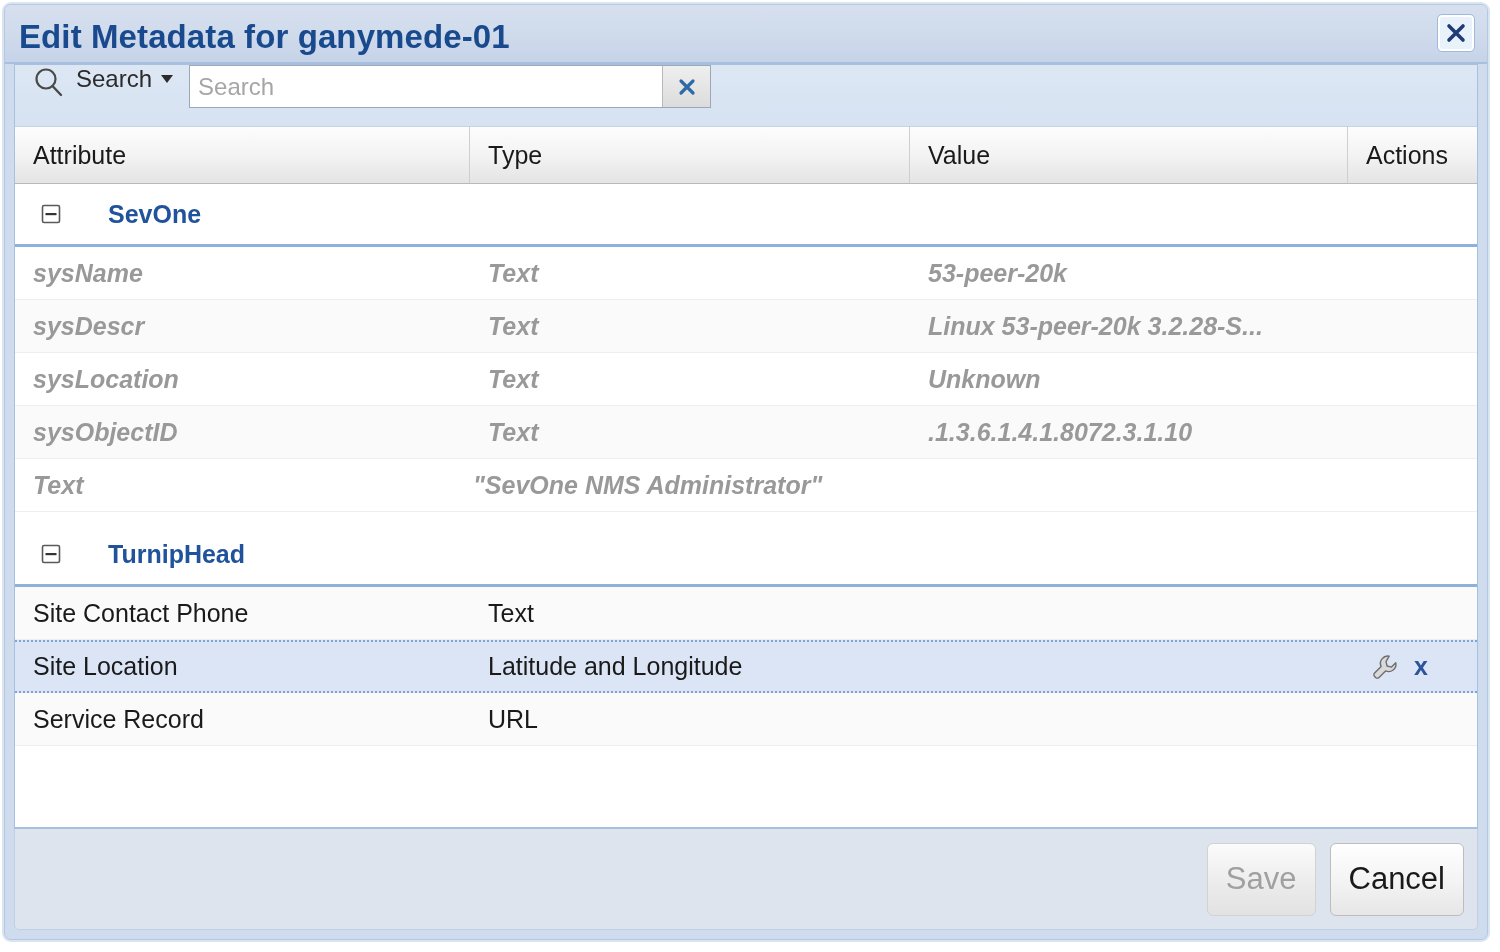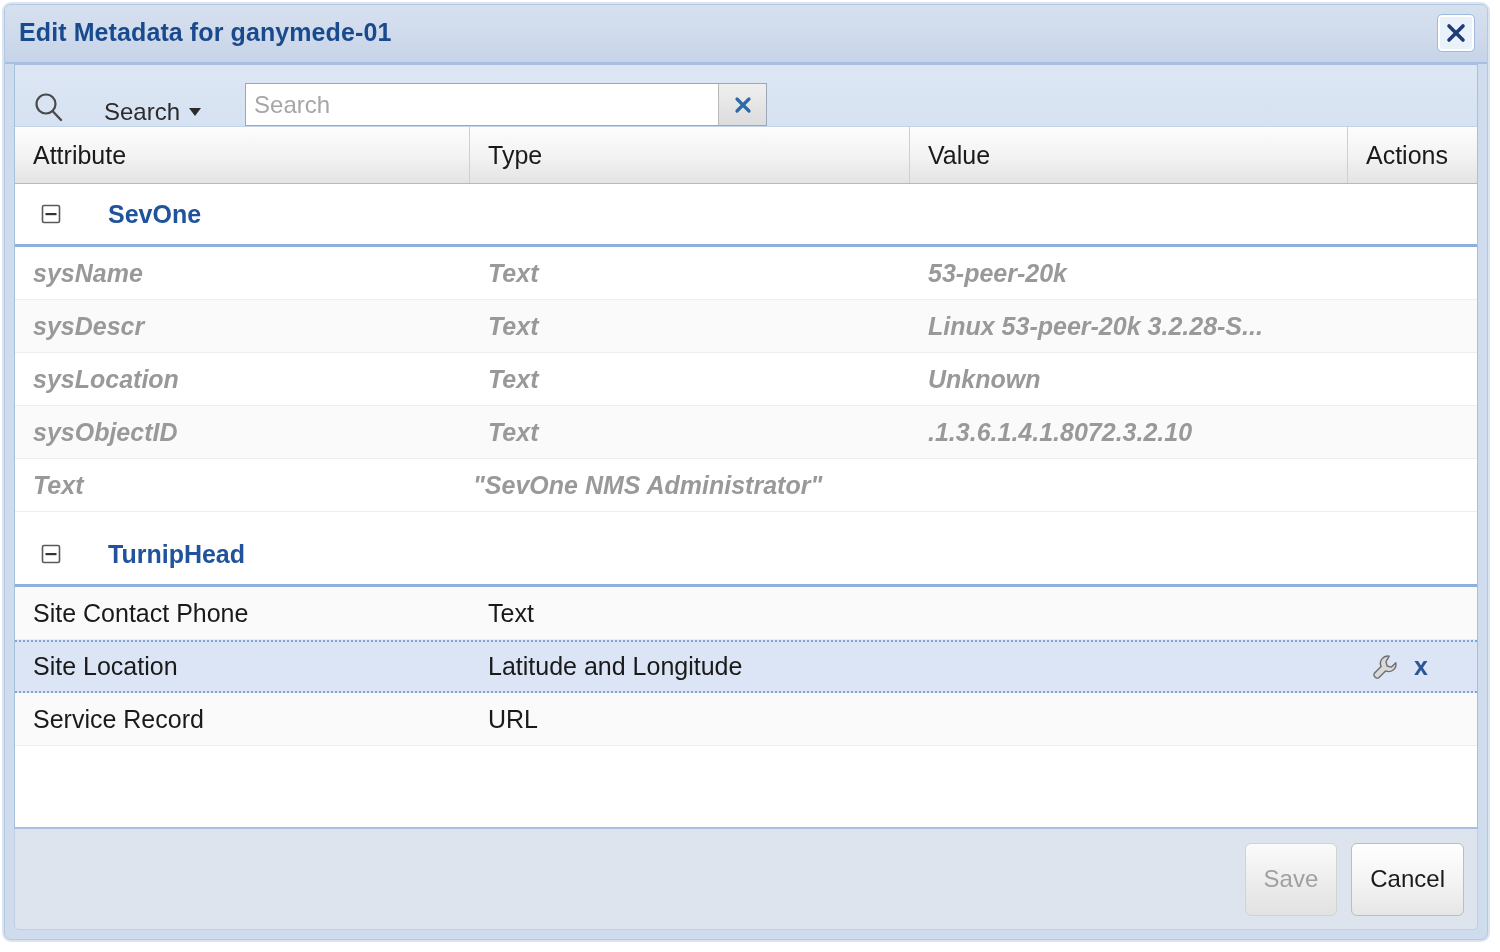--- a/index.html
+++ b/index.html
@@ -36,21 +36,21 @@
     flex: 0 0 57px;
     position: relative;
     background: linear-gradient(to bottom, #d6e0ef 0%, #cfdaeb 55%, #c6d3e8 100%);
     border-radius: 6px 6px 0 0;
     border-bottom: 2px solid #a8c0df;
   }
   #title-text {
     position: absolute;
     left: 14px;
     top: 13px;
-    font-size: 25px;
+    font-size: 33px;
     font-weight: bold;
     color: #1a4a8e;
     letter-spacing: 0.1px;
     white-space: nowrap;
   }
   #close-window-btn {
     position: absolute;
     right: 12px;
     top: 9px;
     width: 36px;
@@ -77,24 +77,23 @@
     background: #ffffff;
     min-height: 0;
   }
 
   
   #search-toolbar {
     flex: 0 0 62px;
     background: linear-gradient(to bottom, #dde7f4 0%, #d6e2f2 100%);
     border-bottom: 1px solid #c4d4e8;
     display: flex;
-    align-items: flex-end;
+    align-items: flex-start;
     padding-left: 16px;
     box-sizing: border-box;
-    gap: 28px;
   }
   #search-icon { margin-right: 9px; display: block; }
   #search-menu {
     display: flex;
     align-items: center;
     cursor: pointer;
     margin-right: 16px;
   }
   #search-menu-label {
     font-size: 24px;
@@ -251,21 +250,21 @@
     padding-right: 13px;
     box-sizing: border-box;
     gap: 14px;
   }
   .btn {
     height: 73px;
     min-width: 90px;
     padding: 0 18px;
     border-radius: 6px;
     border: 1px solid #c3c3c3;
-    font-size: 24px;
+    font-size: 31px;
     font-family: "Liberation Sans", sans-serif;
     display: flex;
     align-items: center;
     justify-content: center;
     box-sizing: border-box;
     cursor: pointer;
   }
   #save-button {
     background: linear-gradient(to bottom, #fbfbfb 0%, #ececec 55%, #e2e2e2 100%);
     color: #a0a0a0;
@@ -344,21 +343,21 @@
       </div>
       <div class="row readonly">
         <div class="cell c-attr">sysLocation</div>
         <div class="cell c-type">Text</div>
         <div class="cell c-value">Unknown</div>
         <div class="cell c-act actions"></div>
       </div>
       <div class="row readonly alt">
         <div class="cell c-attr">sysObjectID</div>
         <div class="cell c-type">Text</div>
-        <div class="cell c-value">.1.3.6.1.4.1.8072.3.2.10</div>
+        <div class="cell c-value">.1.3.6.1.4.1.8072.3.1.10</div>
         <div class="cell c-act actions"></div>
       </div>
       <div class="row readonly">
         <div class="cell c-type">Text</div>
         <div class="cell c-value">"SevOne NMS Administrator"</div>
         <div class="cell c-act actions"></div>
       </div>
 
       <div class="group-header" style="margin-top:12px;">
         <svg class="group-toggle-icon" viewBox="0 0 20 20">

